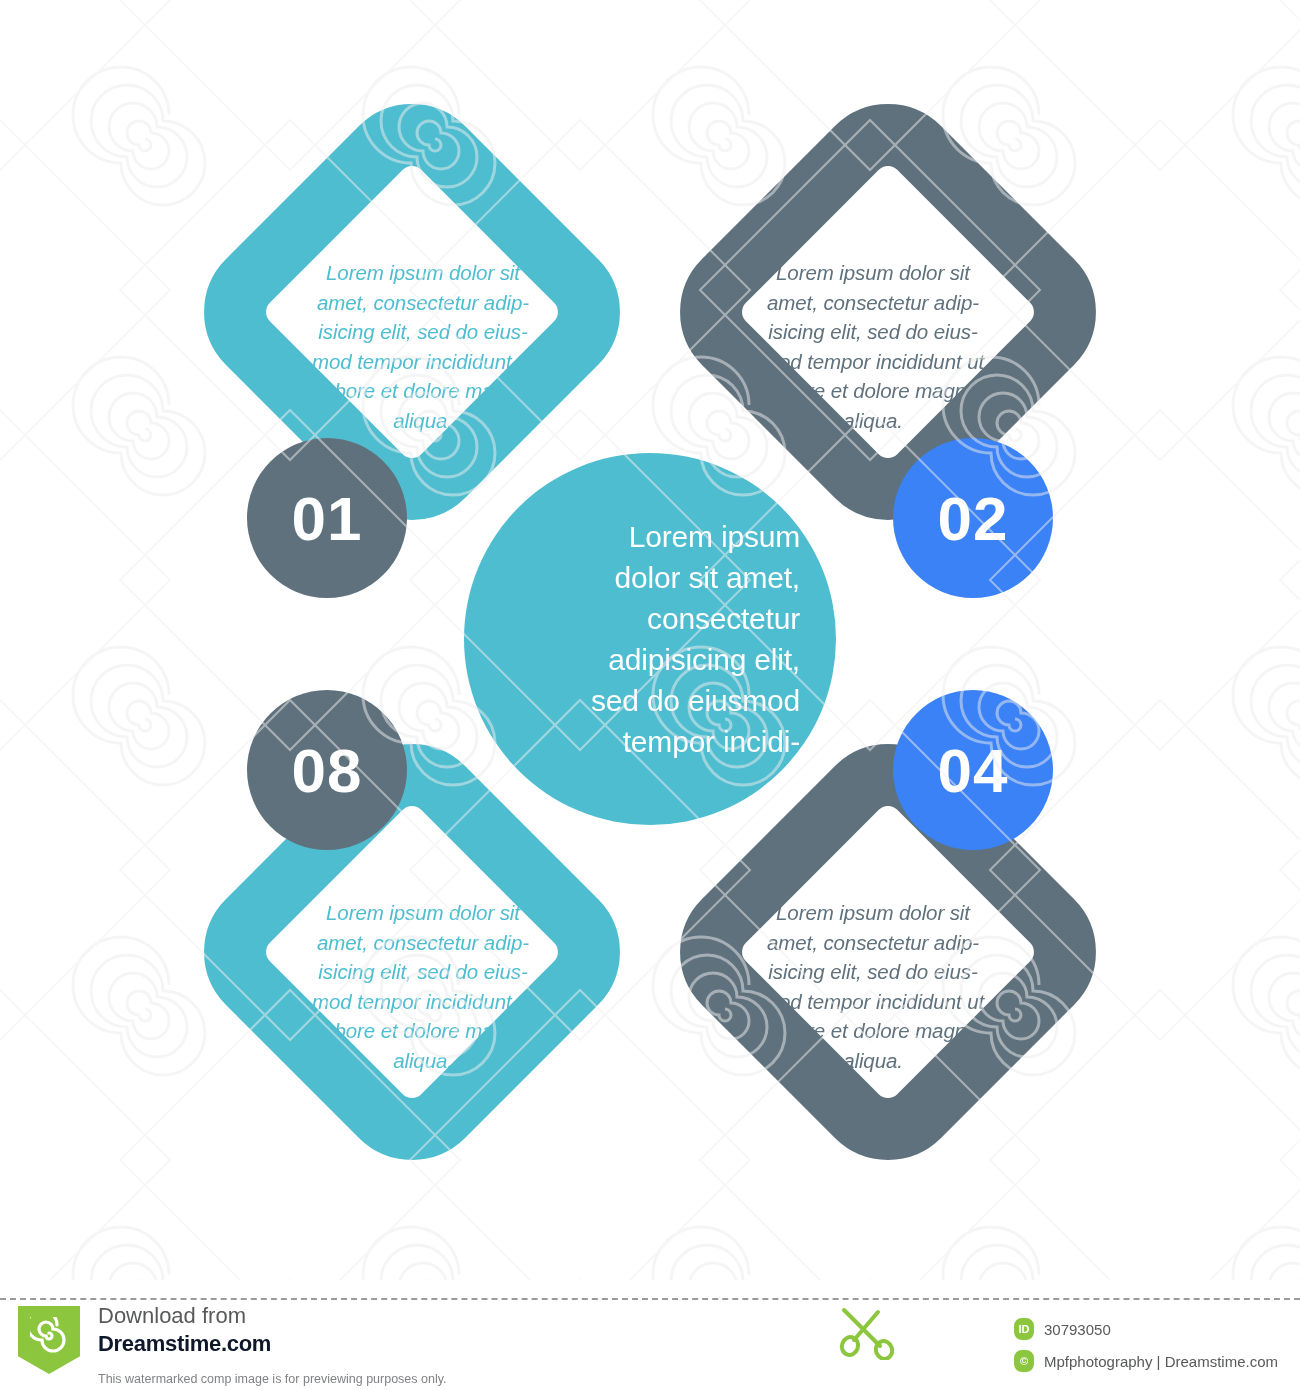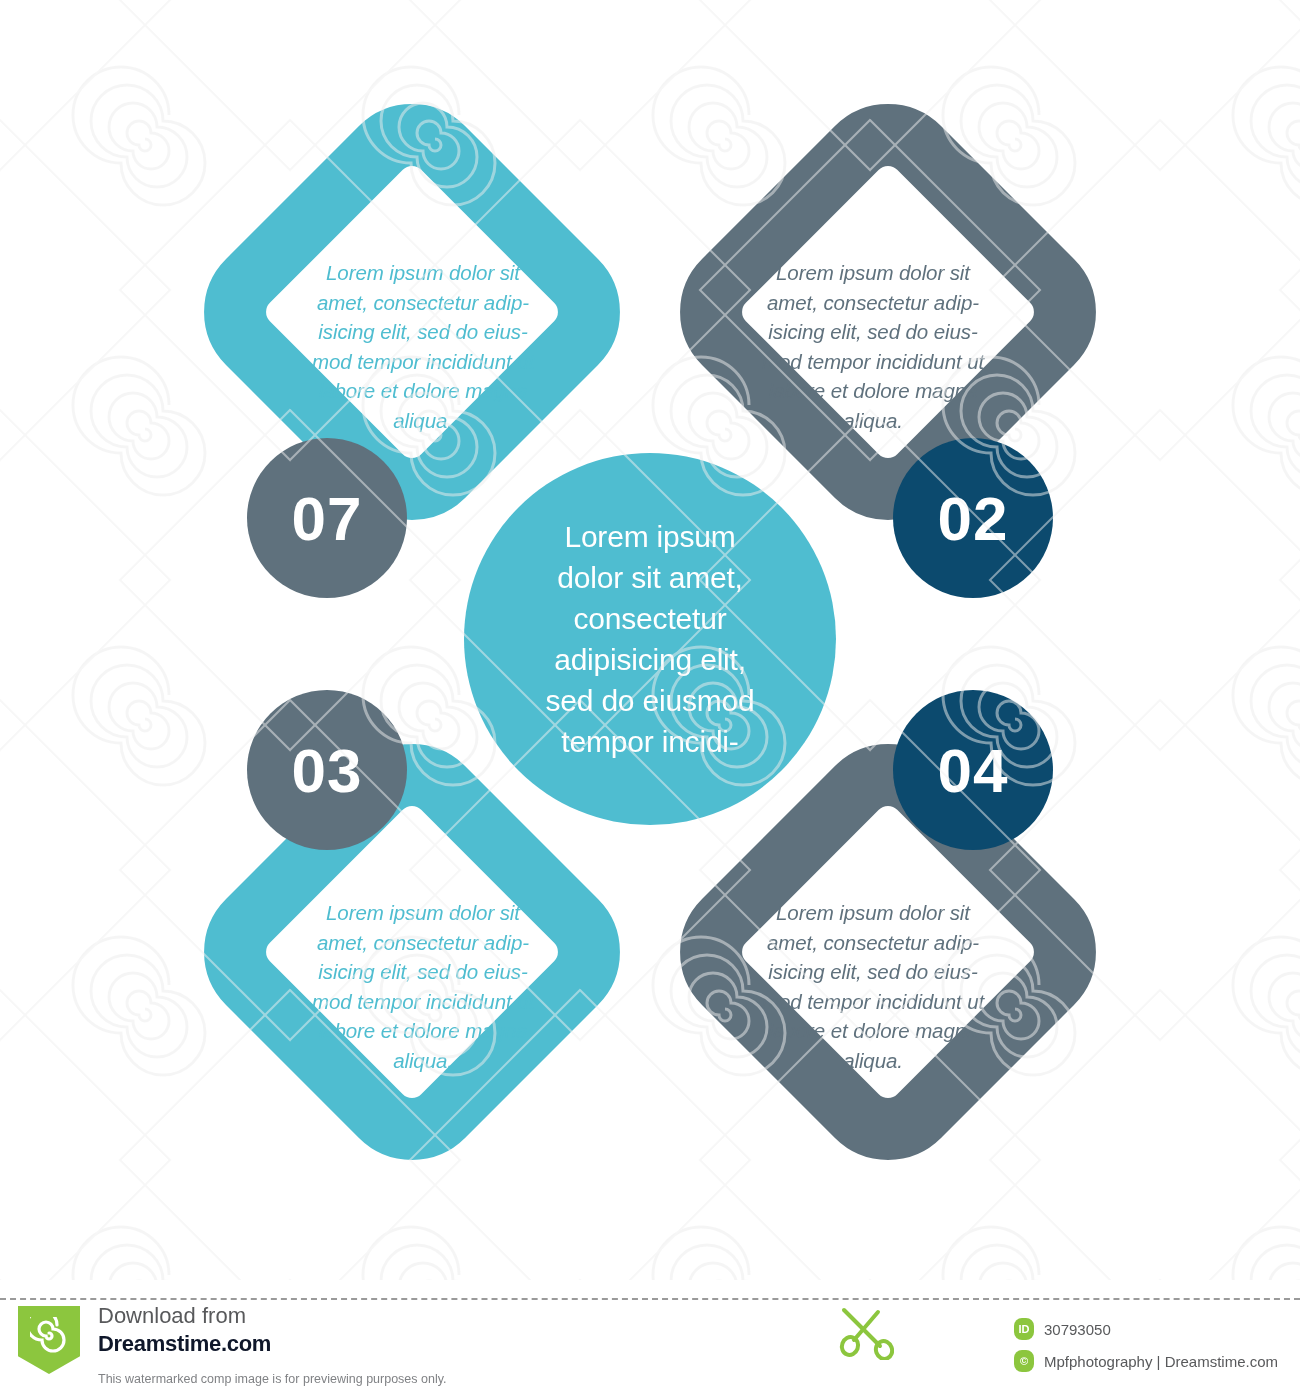--- a/index.html
+++ b/index.html
@@ -57,21 +57,21 @@
     height: 160px;
     border-radius: 50%;
     display: flex;
     align-items: center;
     justify-content: center;
     color: #ffffff;
     font-size: 62px;
     font-weight: bold;
     letter-spacing: 1px;
   }
-  .badge.teal { background: #0c4a6e; }
+  .badge.teal { background: #3b82f6; }
   .badge.gray { background: #5F717D; }
 
   #badge-01 { left: 247px; top: 438px; }
   #badge-02 { left: 893px; top: 438px; }
   #badge-03 { left: 247px; top: 690px; }
   #badge-04 { left: 893px; top: 690px; }
 
   
   #center-circle {
     position: absolute;
@@ -80,21 +80,21 @@
     width: 372px;
     height: 372px;
     border-radius: 50%;
     background: #4FBDD0;
     display: flex;
     align-items: center;
     justify-content: center;
   }
   #center-circle-text {
     color: #ffffff;
-    text-align: center;
+    text-align: right;
     font-size: 30px;
     line-height: 41px;
     width: 300px;
     white-space: pre-line;
     letter-spacing: -0.2px;
   }
 
   
   #watermark-layer {
     position: absolute;
@@ -248,27 +248,27 @@
   <div id="center-circle">
     <div id="center-circle-text">Lorem ipsum
 dolor sit amet,
 consectetur
 adipisicing elit,
 sed do eiusmod
 tempor incidi-</div>
   </div>
 
   <div class="badge gray" id="badge-01">
-    <span>07</span>
+    <span>01</span>
   </div>
   <div class="badge teal" id="badge-02">
     <span>02</span>
   </div>
   <div class="badge gray" id="badge-03">
-    <span>03</span>
+    <span>08</span>
   </div>
   <div class="badge teal" id="badge-04">
     <span>04</span>
   </div>
 
   <svg id="watermark-layer" width="1300" height="1280">
     <defs>
       <pattern id="wm-spiral" width="290" height="290" patternUnits="userSpaceOnUse">
         <path d="M145 145 m0,-6 a6,6 0 1,1 -6,6 a12,12 0 1,1 12,-12 a18,18 0 1,1 -18,18
                  a24,24 0 1,1 24,-24 a30,30 0 1,1 -30,30 a36,36 0 1,1 36,-36

